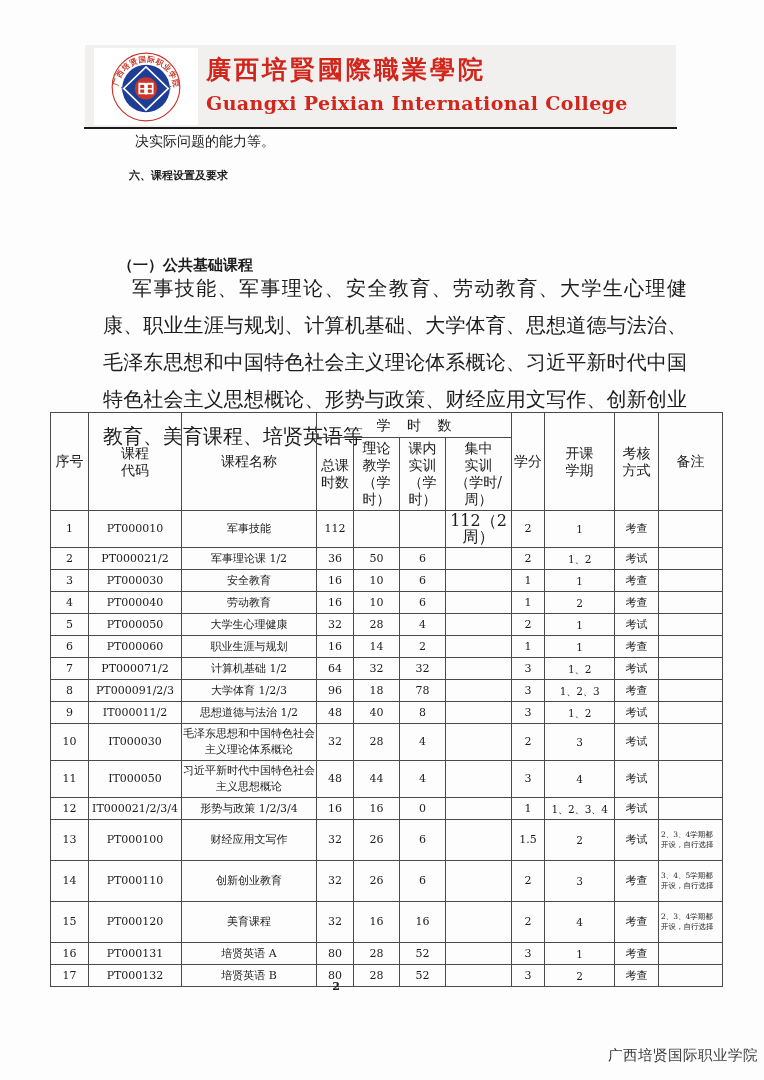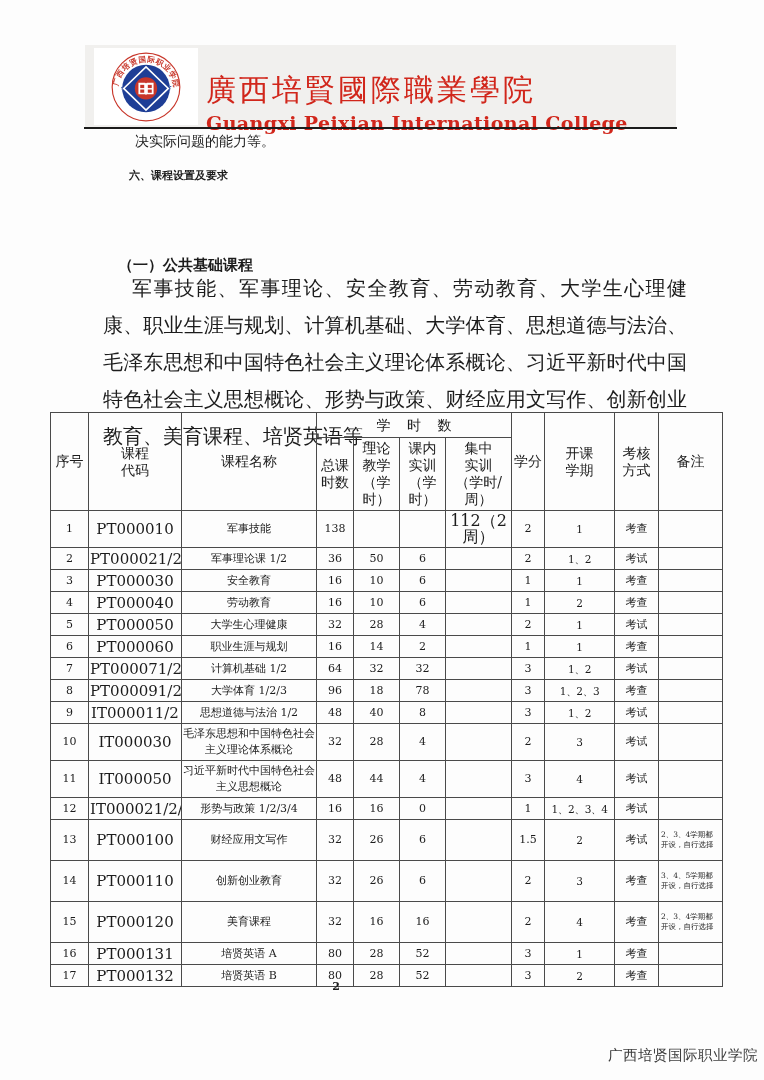--- a/index.html
+++ b/index.html
@@ -4,21 +4,21 @@
 <style>
   html,body{margin:0;padding:0;background:#888;}
   .page{width:764px;height:1080px;position:relative;background:#fdfdfd;margin:0 auto;
         font-family:"DejaVu Serif","Liberation Serif",serif;color:#1c1c1c;overflow:hidden;}
   
   .banner{position:absolute;left:85px;top:45px;width:591px;height:83px;background:#f1f0ee;
           display:flex;align-items:flex-start;}
   .logo-box{width:104px;height:77px;background:#ffffff;margin:3px 0 0 9px;display:flex;
             align-items:center;justify-content:center;}
   .banner-text{margin-left:8px;padding-top:4px;}
-  .zh-title{font-size:30px;font-weight:normal;letter-spacing:3px;line-height:42px;white-space:nowrap;margin-top:20px;}
+  .zh-title{font-size:25px;font-weight:bold;letter-spacing:3px;line-height:42px;white-space:nowrap;}
   .en-title{font-size:19px;font-weight:bold;letter-spacing:0.4px;line-height:24px;white-space:nowrap;}
   .rule{position:absolute;left:84px;top:127px;width:593px;height:2px;background:#1b1b1b;}
   
   .p-lead{position:absolute;left:95px;top:133px;font-size:14px;margin-left:40px;}
   .h-section{position:absolute;left:129px;top:168px;font-size:11px;font-weight:bold;
              font-family:"DejaVu Sans","Liberation Sans",sans-serif;}
   .p-intro{position:absolute;left:123px;top:210px;font-size:14px;}
   .h-sub{position:absolute;left:118px;top:256px;font-size:15px;font-weight:bold;
          font-family:"DejaVu Sans","Liberation Sans",sans-serif;}
   .p-courses{position:absolute;left:95px;top:262px;width:584px;font-size:20px;
@@ -27,21 +27,21 @@
                font-family:"DejaVu Sans","Liberation Sans",sans-serif;}
   
   table.courses{position:absolute;left:50px;top:412px;width:672px;border-collapse:collapse;
                 table-layout:fixed;}
   .courses th,.courses td{border:1px solid #4a4a4a;text-align:center;vertical-align:middle;
                 font-weight:normal;overflow:hidden;}
   .courses th{font-size:14px;line-height:17px;white-space:pre-line;padding:2px 0;}
   .courses th.group{letter-spacing:6px;padding-left:6px;height:20px;}
   .courses td{font-size:11px;line-height:16px;padding:2px 1px;}
   .courses tbody tr{height:22px;}
-  .courses td.c1{font-size:15px;}
+  .courses td.c1{font-size:11px;}
   .courses td.c6{font-size:16px;}
   .courses td.c8{font-size:10.5px;letter-spacing:-0.3px;}
   .courses td.c10{font-size:7.5px;line-height:10px;text-align:left;padding:10px 2px;color:#222;}
   
   .page-num{position:absolute;left:0;top:980px;width:672px;text-align:center;font-size:11px;
             font-weight:bold;}
   .footer-mark{position:absolute;right:6px;top:1046px;font-size:14.5px;color:#3d3d3d;
                letter-spacing:0.5px;}
 </style>
 </head>
@@ -130,21 +130,21 @@
 实训
 （学时/
 周）</th>
       </tr>
     </thead>
     <tbody>
         <tr>
           <td class="c0">1</td>
           <td class="c1">PT000010</td>
           <td class="c2">军事技能</td>
-          <td class="c3">138</td>
+          <td class="c3">112</td>
           <td class="c4"></td>
           <td class="c5"></td>
           <td class="c6">112（2周）</td>
           <td class="c7">2</td>
           <td class="c8">1</td>
           <td class="c9">考查</td>
           <td class="c10"></td>
         </tr>
         <tr>
           <td class="c0">2</td>

